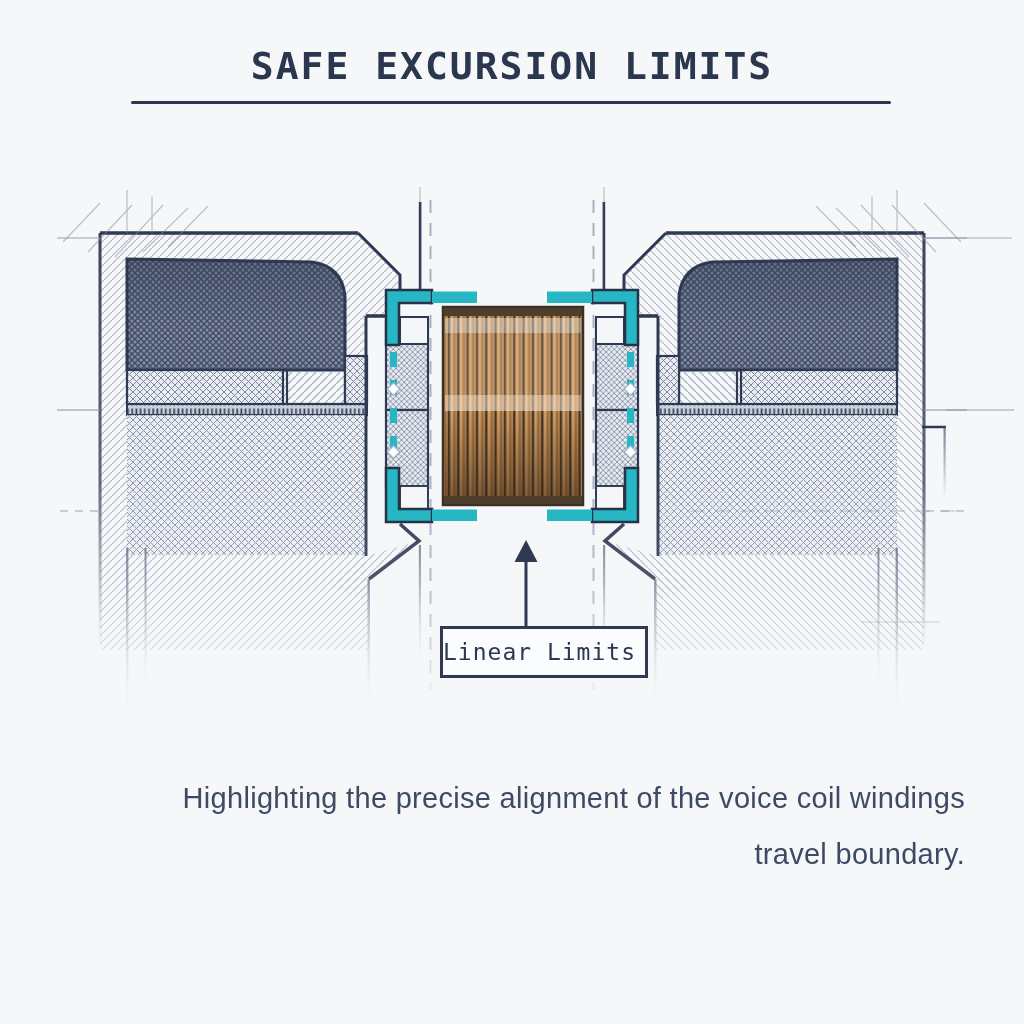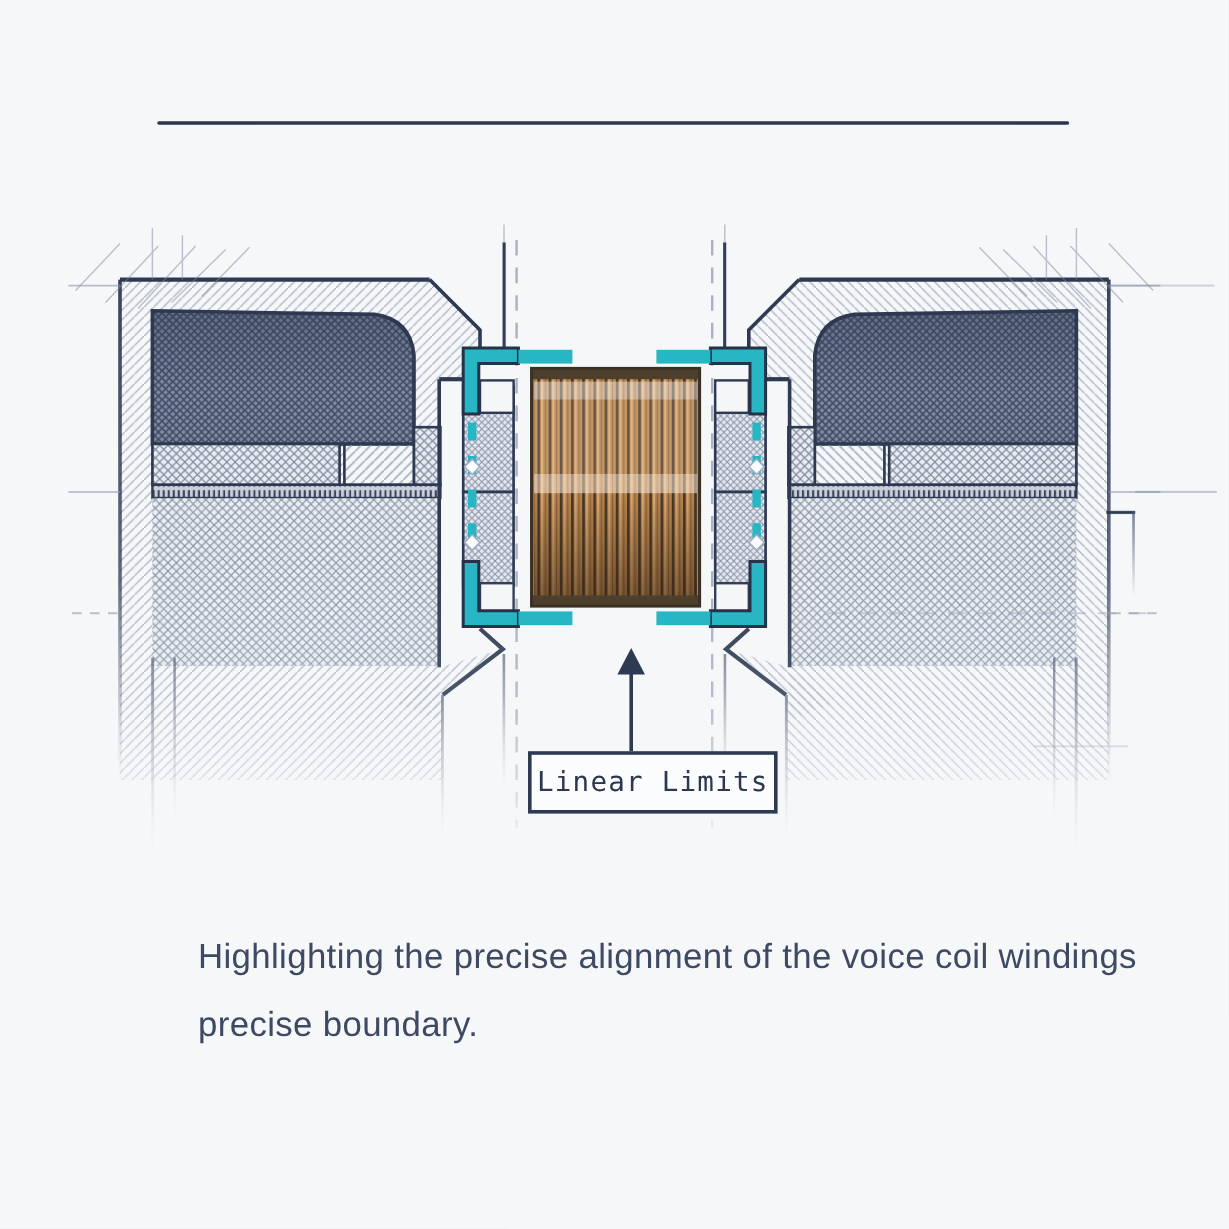--- a/index.html
+++ b/index.html
@@ -14,36 +14,37 @@
     font-size:38px;font-weight:700;letter-spacing:2px;color:#2b374f;
   }
   .title-underline{
     position:absolute;top:101px;left:131px;width:760px;height:3px;
     background:#2b374f;border-radius:2px;
   }
   .diagram-svg{position:absolute;left:0;top:0;}
   .label-box{
     position:absolute;left:440px;top:626px;width:202px;height:46px;
     background:#fbfcfd;border:3px solid #2e3a52;
-    display:flex;align-items:center;justify-content:center;
+    display:flex;align-items:center;justify-content:flex-start;
     font-family:"DejaVu Sans Mono","Liberation Mono",monospace;
     font-size:23px;color:#2c3850;letter-spacing:1px;
   }
   .caption{
     position:absolute;left:165px;top:770px;width:800px;
     font-family:"Liberation Sans",sans-serif;font-weight:300;
     font-size:29px;color:#3e4a64;letter-spacing:.3px;
   }
-  .caption-line{height:56px;line-height:56px;white-space:nowrap;}
+  .caption-line{height:56px;line-height:56px;white-space:nowrap;text-align:right;}
 </style>
 </head>
 <body>
 
 <div class="page">
 
+  <div class="title">SAFE EXCURSION LIMITS</div>
   <div class="title-underline"></div>
 
   <svg class="diagram-svg" width="1024" height="1024" viewBox="0 0 1024 1024" xmlns="http://www.w3.org/2000/svg">
     <defs>
       <pattern id="hatchLight" patternUnits="userSpaceOnUse" width="8" height="8">
         <path d="M-2,10 L10,-2" stroke="#aeb6c6" stroke-width="1.1" fill="none"></path>
       </pattern>
       <pattern id="crossDark" patternUnits="userSpaceOnUse" width="6" height="6">
         <rect width="6" height="6" fill="#828ba0"></rect>
         <path d="M0,0 L6,6 M6,0 L0,6" stroke="#414c66" stroke-width="1.4" fill="none"></path>
@@ -190,16 +191,16 @@
       <path d="M526,540 L514.5,562 H537.5 Z" fill="#2e3a52"></path>
     </g>
   </svg>
 
   <div class="label-box">
     <span>Linear Limits</span>
   </div>
 
   <div class="caption">
     <div class="caption-line">Highlighting the precise alignment of the voice coil windings</div>
-    <div class="caption-line">precise boundary.</div>
+    <div class="caption-line">travel boundary.</div>
   </div>
 
 </div>
 
 </body></html>

